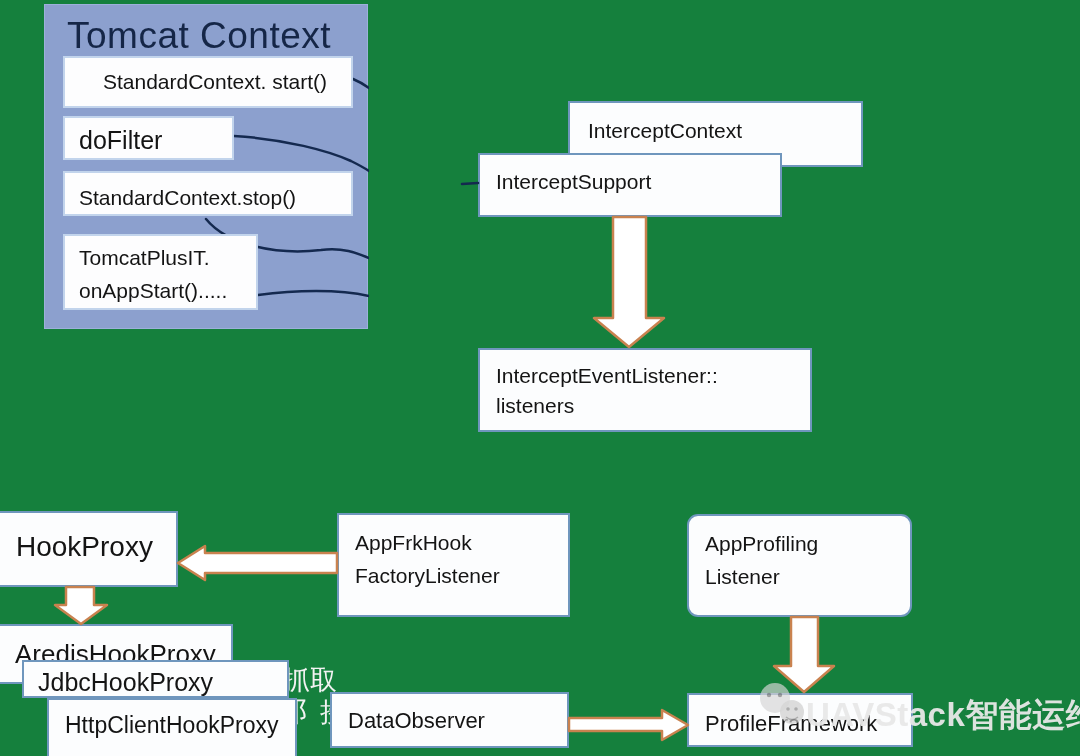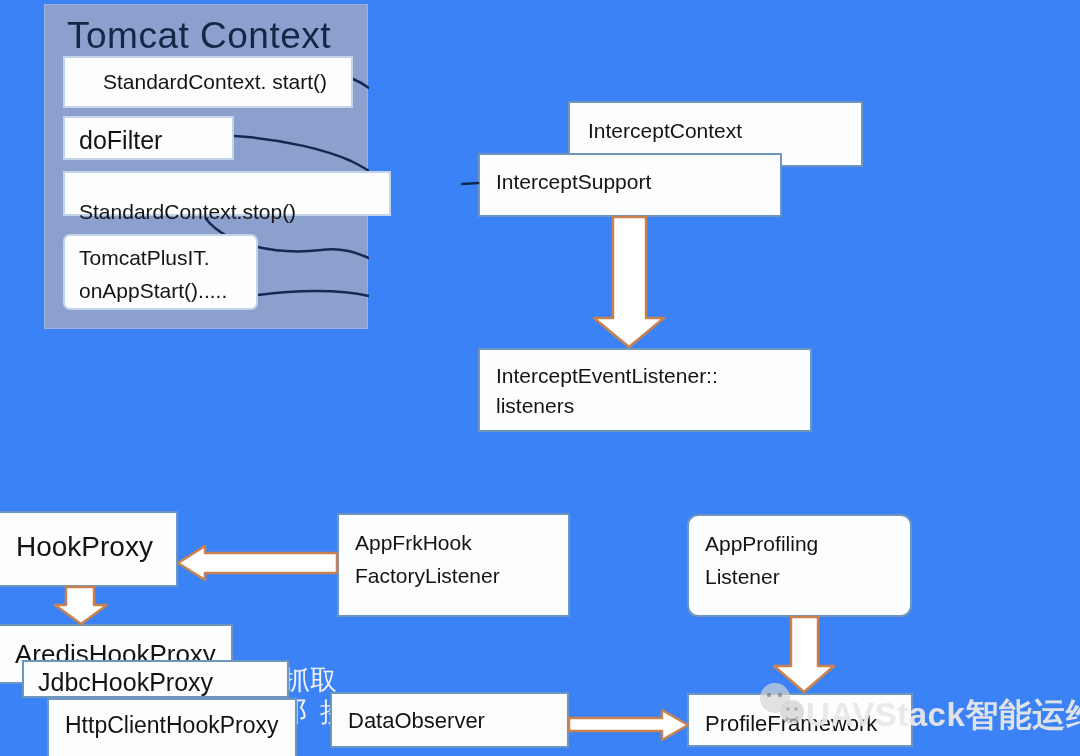--- a/index.html
+++ b/index.html
@@ -1,39 +1,39 @@
 <!DOCTYPE html>
 <html><head>
 <meta charset="utf-8">
 <style>
   html,body{margin:0;padding:0;background:#000;}
   #stage{
     position:relative;width:1080px;height:756px;overflow:hidden;
-    background:#3b82f6;
+    background:#15803d;
     font-family:"Liberation Sans","DejaVu Sans",sans-serif;
     color:#141414;
   }
   
   .panel{
     position:absolute;left:44px;top:4px;width:324px;height:325px;
     background:#8ca0ce;border:1px solid #9db0da;box-sizing:border-box;
   }
   .panel-title{
     position:absolute;left:22px;top:10px;
     font-size:37px;color:#152647;letter-spacing:0.5px;white-space:nowrap;
   }
   .pbox{
     position:absolute;background:#fdfdfe;border:2px solid #c2d4ec;
     box-sizing:border-box;font-size:21px;line-height:1.42;
     padding:9px 0 0 14px;white-space:pre-line;
   }
   .pbox.b1{left:18px;top:51px;width:290px;height:52px;text-align:center;}
   .pbox.b2{left:18px;top:111px;width:171px;height:44px;font-size:25px;padding-top:5px;}
-  .pbox.b3{left:18px;top:166px;width:328px;height:45px;padding-top:24px;}
-  .pbox.b4{left:18px;top:229px;width:195px;height:76px;padding-top:6px;line-height:1.55;border-radius:7px;}
+  .pbox.b3{left:18px;top:166px;width:290px;height:45px;padding-top:10px;}
+  .pbox.b4{left:18px;top:229px;width:195px;height:76px;padding-top:6px;line-height:1.55;}
   .panel-curves{position:absolute;left:0;top:0;width:324px;height:325px;}
   
   .box{
     position:absolute;background:#fcfdfe;border:2px solid #6f96bd;
     box-sizing:border-box;font-size:21px;line-height:1.5;
     padding:10px 0 0 16px;white-space:pre-line;
   }
   .box-intercept-context{left:568px;top:101px;width:295px;height:66px;z-index:1;padding-top:12px;padding-left:18px;}
   .box-intercept-support{left:478px;top:153px;width:304px;height:64px;z-index:2;padding-top:11px;}
   .box-intercept-event{left:478px;top:348px;width:334px;height:84px;z-index:1;padding-top:11px;line-height:1.45;}

